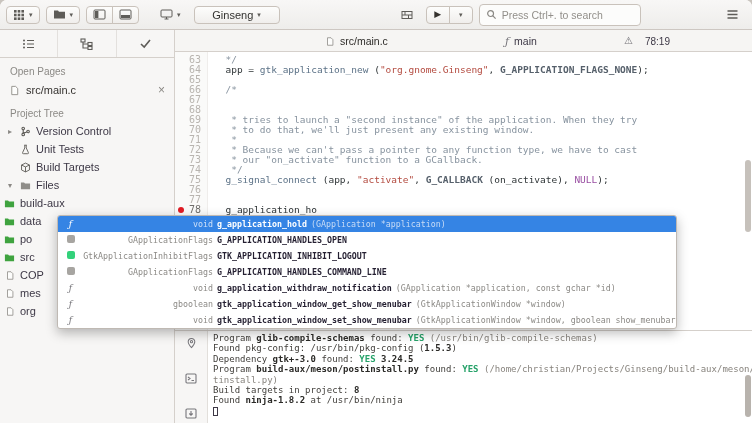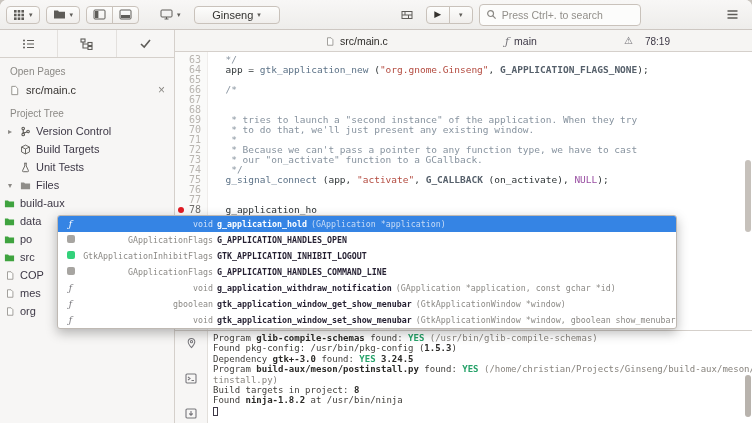--- a/index.html
+++ b/index.html
@@ -226,34 +226,34 @@
               <circle cx="8.8" cy="6" r="1.4"></circle>
               <path d="M3.5 4.2v3.6M3.5 7.4c2.6 0 3.9-.5 3.9-1.4"></path>
             </svg>
           </span>
           <span class="tlabel">Version Control</span>
         </div>
         <div class="trow">
           <span class="chev"></span>
           <span class="ticon">
             <svg width="11" height="11" viewBox="0 0 12 12" fill="none" stroke="#5e5c58">
+              <path d="M4.6 1.3h2.8M5.2 1.3v3L2.9 9.2a1 1 0 0 0 .9 1.4h4.4a1 1 0 0 0 .9-1.4L6.8 4.3v-3"></path>
+            </svg>
+          </span>
+          <span class="tlabel">Unit Tests</span>
+        </div>
+        <div class="trow">
+          <span class="chev"></span>
+          <span class="ticon">
+            <svg width="11" height="11" viewBox="0 0 12 12" fill="none" stroke="#5e5c58">
               <path d="M6 1.2l4.3 2.1v5.4L6 10.8 1.7 8.7V3.3z"></path>
               <path d="M1.7 3.3L6 5.4l4.3-2.1M6 5.4v5.4"></path>
             </svg>
           </span>
           <span class="tlabel">Build Targets</span>
-        </div>
-        <div class="trow">
-          <span class="chev"></span>
-          <span class="ticon">
-            <svg width="11" height="11" viewBox="0 0 12 12" fill="none" stroke="#5e5c58">
-              <path d="M4.6 1.3h2.8M5.2 1.3v3L2.9 9.2a1 1 0 0 0 .9 1.4h4.4a1 1 0 0 0 .9-1.4L6.8 4.3v-3"></path>
-            </svg>
-          </span>
-          <span class="tlabel">Unit Tests</span>
         </div>
         <div class="trow">
           <span class="chev">▾</span>
           <span class="ticon">
             <svg width="11" height="11" viewBox="0 0 12 12">
               <path d="M1 2.6h3.4l1.1 1.2H11v6.4H1z" fill="#8f8d89"></path>
             </svg>
           </span>
           <span class="tlabel">Files</span>
         </div>

